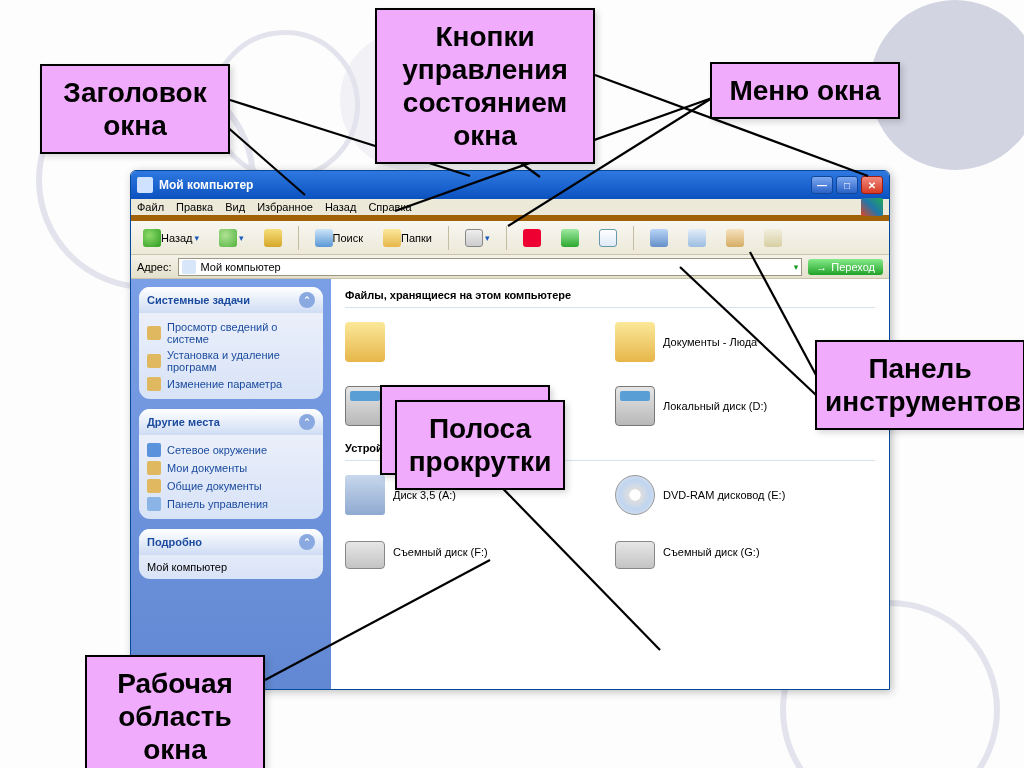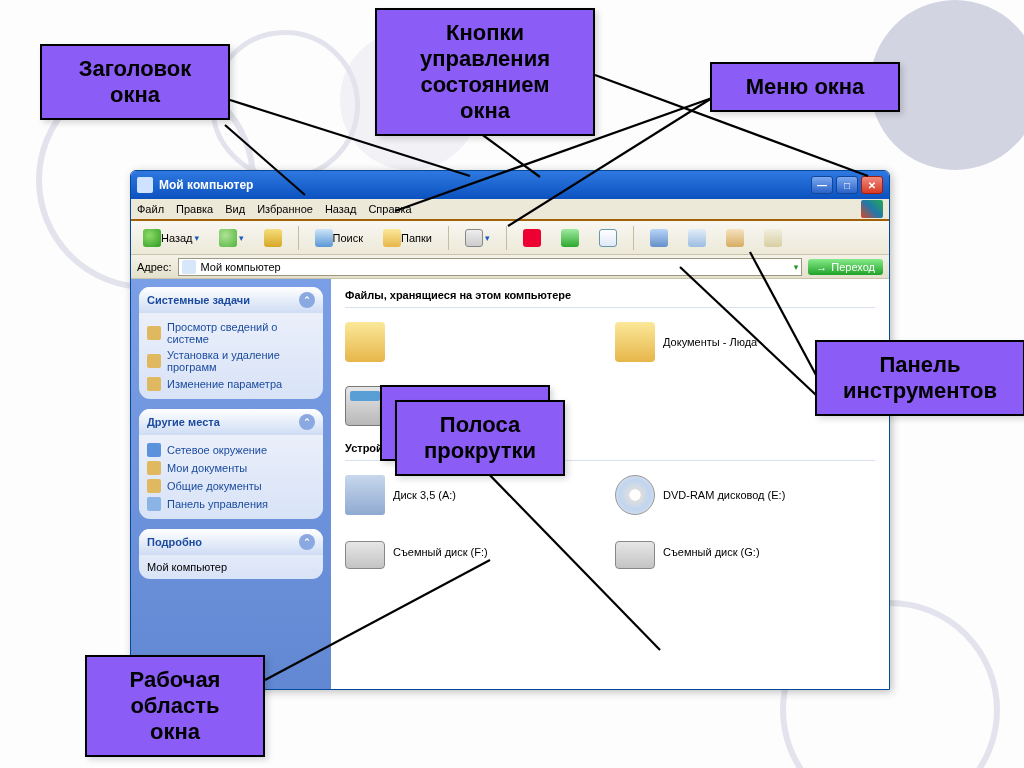--- a/index.html
+++ b/index.html
@@ -10,22 +10,22 @@
     position: relative; overflow: hidden;
   }
   .bg-circle { position: absolute; border-radius: 50%; }
   .c1 { width: 220px; height: 220px; border: 6px solid #e3e3ed; left: 36px; top: 70px; }
   .c2 { width: 150px; height: 150px; border: 5px solid #e3e3ed; left: 210px; top: 30px; }
   .c3 { width: 140px; height: 140px; background: #e3e3ed; left: 340px; top: 30px; opacity: .45; }
   .c4 { width: 170px; height: 170px; background: #d3d4e2; left: 870px; top: 0px; }
   .c5 { width: 220px; height: 220px; border: 6px solid #e3e3ed; left: 780px; top: 600px; }
 
   .callout {
-    position: absolute; background: #8b5cf6; border: 2.5px solid #000;
-    padding: 10px 8px; text-align: center; font-size: 22px; font-weight: bold;
+    position: absolute; background: #f0abfc; border: 2.5px solid #000;
+    padding: 10px 8px; text-align: center; font-size: 28px; font-weight: bold;
     line-height: 1.18; z-index: 40; box-shadow: 3px 3px 6px rgba(0,0,0,.15);
   }
 
   svg.lines { position: absolute; left: 0; top: 0; width: 1024px; height: 768px; z-index: 30; pointer-events:none;}
   svg.lines line { stroke: #000; stroke-width: 2.2; }
 
   .window {
     position: absolute; left: 130px; top: 170px; width: 760px; height: 520px;
     border: 1px solid #044a9a; border-radius: 6px 6px 0 0; overflow: hidden;
     z-index: 20; box-shadow: 2px 2px 8px rgba(0,0,0,.25);
@@ -33,21 +33,21 @@
   }
   .titlebar {
     height: 28px; background: linear-gradient(#2f78e0,#0b52c0);
     display: flex; align-items: center; color: #fff; font-size: 12px; padding: 0 6px;
     font-weight: bold;
   }
   .titlebar .ticon { width:16px;height:16px;background:#cfe2ff;border-radius:2px;margin-right:6px;}
   .titlebar .spacer { flex: 1; }
   .wbtn { width:22px;height:18px;margin-left:3px;border-radius:3px;background:linear-gradient(#7ea9f0,#2a62c6);border:1px solid #11479b;display:flex;align-items:center;justify-content:center;font-size:10px;color:#fff;font-family:Arial;}
   .wbtn.close{background:linear-gradient(#f08a7e,#d63a24);border-color:#a11c0d;}
-  .menubar { height:22px; background:#ece9d8; border-bottom:2px solid #a16207; display:flex;align-items:center;font-size:11px;padding:0 6px;gap:12px;color:#000;}
+  .menubar { height:22px; background:#ece9d8; border-bottom:6px solid #a16207; display:flex;align-items:center;font-size:11px;padding:0 6px;gap:12px;color:#000;}
   .menubar .flag{margin-left:auto;width:22px;height:18px;background:linear-gradient(45deg,#d42,#27a,#2a5);border-radius:2px;}
   .toolbar { height:34px; background:linear-gradient(#f8f7f2,#ece9d8); border-bottom:1px solid #c9c3a9;display:flex;align-items:center;padding:0 6px;gap:8px;font-size:11px;}
   .tbtn{display:flex;align-items:center;gap:0;height:26px;padding:0 6px;border-radius:3px;}
   .icn{width:18px;height:18px;display:inline-block;border-radius:3px;}
   .i-back{background:radial-gradient(circle at 35% 35%, #8fdc6a, #2a9a1f);}
   .i-fwd{background:radial-gradient(circle at 35% 35%, #b0e294, #4fb33d);}
   .i-up{background:linear-gradient(#f5de7a,#d6a728);}
   .i-search{background:linear-gradient(#cde5f9,#5a97d5);}
   .i-folders{background:linear-gradient(#fbe89a,#e7b64a);}
   .i-view{background:linear-gradient(#eee,#ccc);border:1px solid #888;}
@@ -91,21 +91,21 @@
 </style>
 </head>
 <body>
 
 <div class="bg-circle c1"></div>
 <div class="bg-circle c2"></div>
 <div class="bg-circle c3"></div>
 <div class="bg-circle c4"></div>
 <div class="bg-circle c5"></div>
 
-<div class="callout" style="left:40px;top:44px;width:190px"><span>Заголовок<br>окна</span></div>
+<div class="callout" style="left:40px;top:64px;width:190px"><span>Заголовок<br>окна</span></div>
 <div class="callout" style="left:375px;top:8px;width:220px"><span>Кнопки<br>управления<br>состоянием<br>окна</span></div>
 <div class="callout" style="left:710px;top:62px;width:190px"><span>Меню окна</span></div>
 <div class="callout" style="left:815px;top:340px;width:210px"><span>Панель<br>инструментов</span></div>
 <div class="callout" style="left:395px;top:400px;width:170px"><span>Полоса<br>прокрутки</span></div>
 <div class="callout" style="left:380px;top:385px;width:170px;z-index:39;"><span style="visibility:hidden">x<br>x</span></div>
 <div class="callout" style="left:85px;top:655px;width:180px"><span>Рабочая<br>область<br>окна</span></div>
 
 <svg class="lines">
   <line x1="225" y1="125" x2="305" y2="195"></line>
   <line x1="230" y1="100" x2="470" y2="176"></line>
@@ -262,20 +262,24 @@
         <div class="fitem">
             <div class="ficon folder"></div>
             <span>Документы - Люда</span>
           </div>
       </div>
       <div class="filerow">
         <div class="fitem">
             <div class="ficon hdd"></div>
             <span></span>
           </div>
+        <div class="fitem">
+            <div class="ficon hdd"></div>
+            <span>Локальный диск (D:)</span>
+          </div>
       </div>
       <div class="groupheader">Устройства со съемными носителями</div>
       <div class="separator-line"></div>
       <div class="filerow">
         <div class="fitem">
             <div class="ficon floppy"></div>
             <span>Диск 3,5 (A:)</span>
           </div>
         <div class="fitem">
             <div class="ficon cd"></div>

